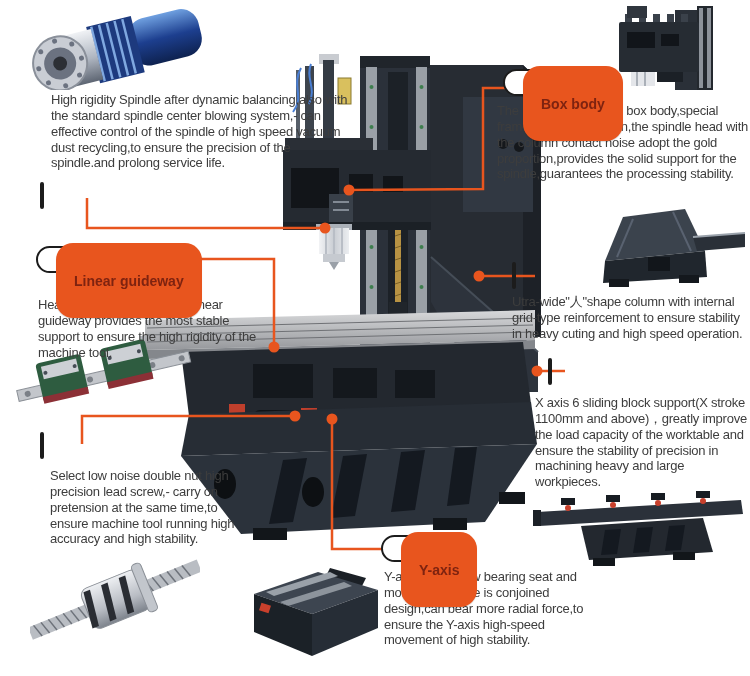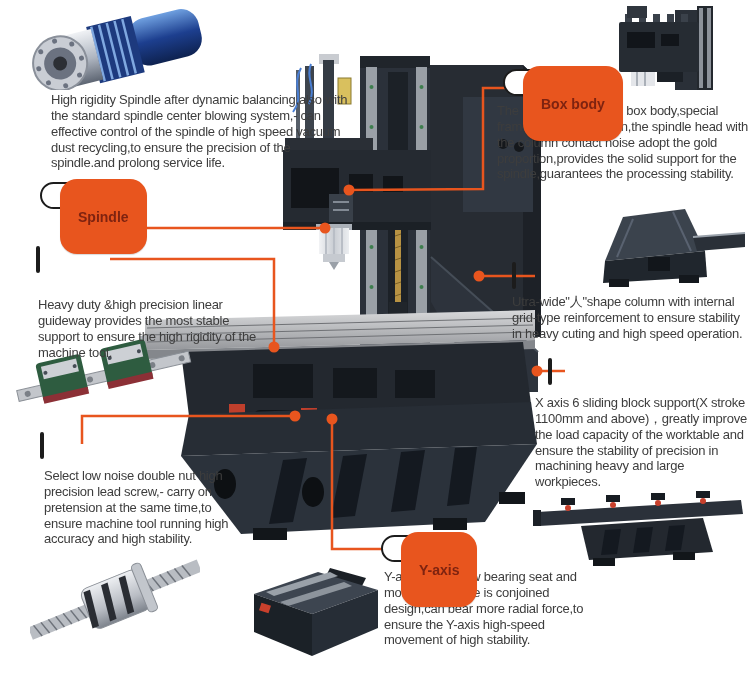--- a/index.html
+++ b/index.html
@@ -183,26 +183,26 @@
     <circle cx="295" cy="416" r="5.5" fill="#E8551E"></circle>
     <circle cx="349" cy="190" r="5.5" fill="#E8551E"></circle>
     <circle cx="479" cy="276" r="5.5" fill="#E8551E"></circle>
     <circle cx="537" cy="371" r="5.5" fill="#E8551E"></circle>
     <circle cx="332" cy="419" r="5.5" fill="#E8551E"></circle>
   </g>
 </svg>
 
 <div class="badge" style="left:40px;top:179px">
   <span class="outline"></span>
+</div>
+<div class="badge" style="left:36px;top:243px">
+  <span class="outline"></span>
   <span class="pill">
-      <span>Spindle</span>
+      <span>Linear guideway</span>
     </span>
-</div>
-<div class="badge" style="left:36px;top:243px">
-  <span class="outline"></span>
 </div>
 <div class="badge" style="left:40px;top:429px">
   <span class="outline"></span>
 </div>
 <div class="badge" style="left:503px;top:66px">
   <span class="outline"></span>
   <span class="pill">
       <span>Box body</span>
     </span>
 </div>
@@ -214,21 +214,21 @@
 </div>
 <div class="badge" style="left:381px;top:532px">
   <span class="outline"></span>
   <span class="pill">
       <span>Y-axis</span>
     </span>
 </div>
 
 <div class="desc" style="left:51px;top:92px;width:302px">High rigidity Spindle after dynamic balancing,also with the standard spindle center blowing system,- can effective control of the spindle of high speed vacuum dust recycling,to ensure the precision of the spindle.and prolong service life.</div>
 <div class="desc" style="left:38px;top:297px;width:218px">Heavy duty &amp;high precision linear guideway provides the most stable support to ensure the high rigidity of the machine tool.</div>
-<div class="desc" style="left:44px;top:468px;width:205px">Select low noise double nut high precision lead screw,- carry on pretension at the same time,to ensure machine tool running high accuracy and high stability.</div>
+<div class="desc" style="left:50px;top:468px;width:205px">Select low noise double nut high precision lead screw,- carry on pretension at the same time,to ensure machine tool running high accuracy and high stability.</div>
 <div class="desc" style="left:497px;top:103px;width:252px">The high rigidity milling box body,special frame reinforced design,the spindle head with the column contact noise adopt the gold proportion,provides the solid support for the spindle,guarantees the processing stability.</div>
 <div class="desc" style="left:512px;top:294px;width:235px">Utra-wide"人"shape column with internal grid-type reinforcement to ensure stability in heavy cuting and high speed operation.</div>
 <div class="desc" style="left:535px;top:395px;width:218px">X axis 6 sliding block support(X stroke 1100mm and above)，greatly improve the load capacity of the worktable and ensure the stability of precision in machining heavy and large workpieces.</div>
 <div class="desc" style="left:384px;top:569px;width:212px">Y-axis lead screw bearing seat and motor seat stroke is conjoined design,can bear more radial force,to ensure the Y-axis high-speed movement of high stability.</div>
 
 <div class="thumb" style="left:30px;top:2px">
 <svg width="200" height="88" viewBox="0 0 200 88">
   <defs>
     <linearGradient id="blueG" x1="0" y1="0" x2="0" y2="1">
       <stop offset="0" stop-color="#6fa0e0"></stop>

